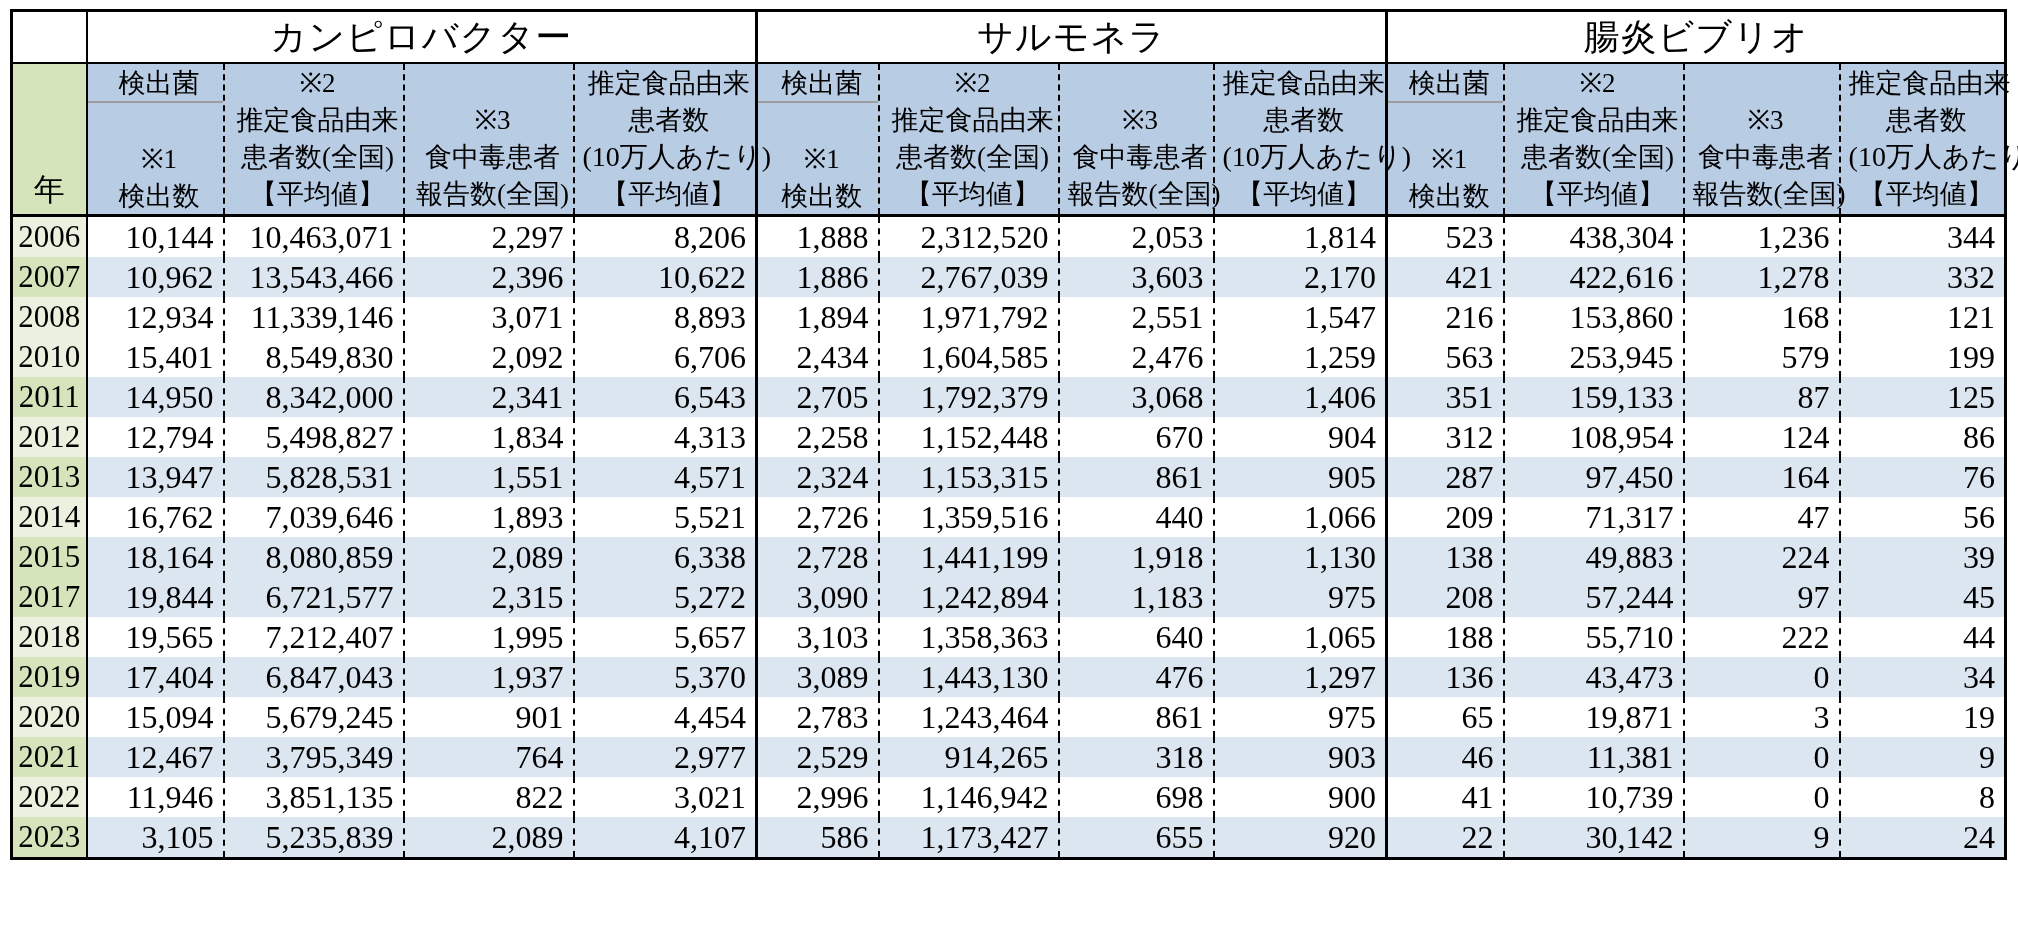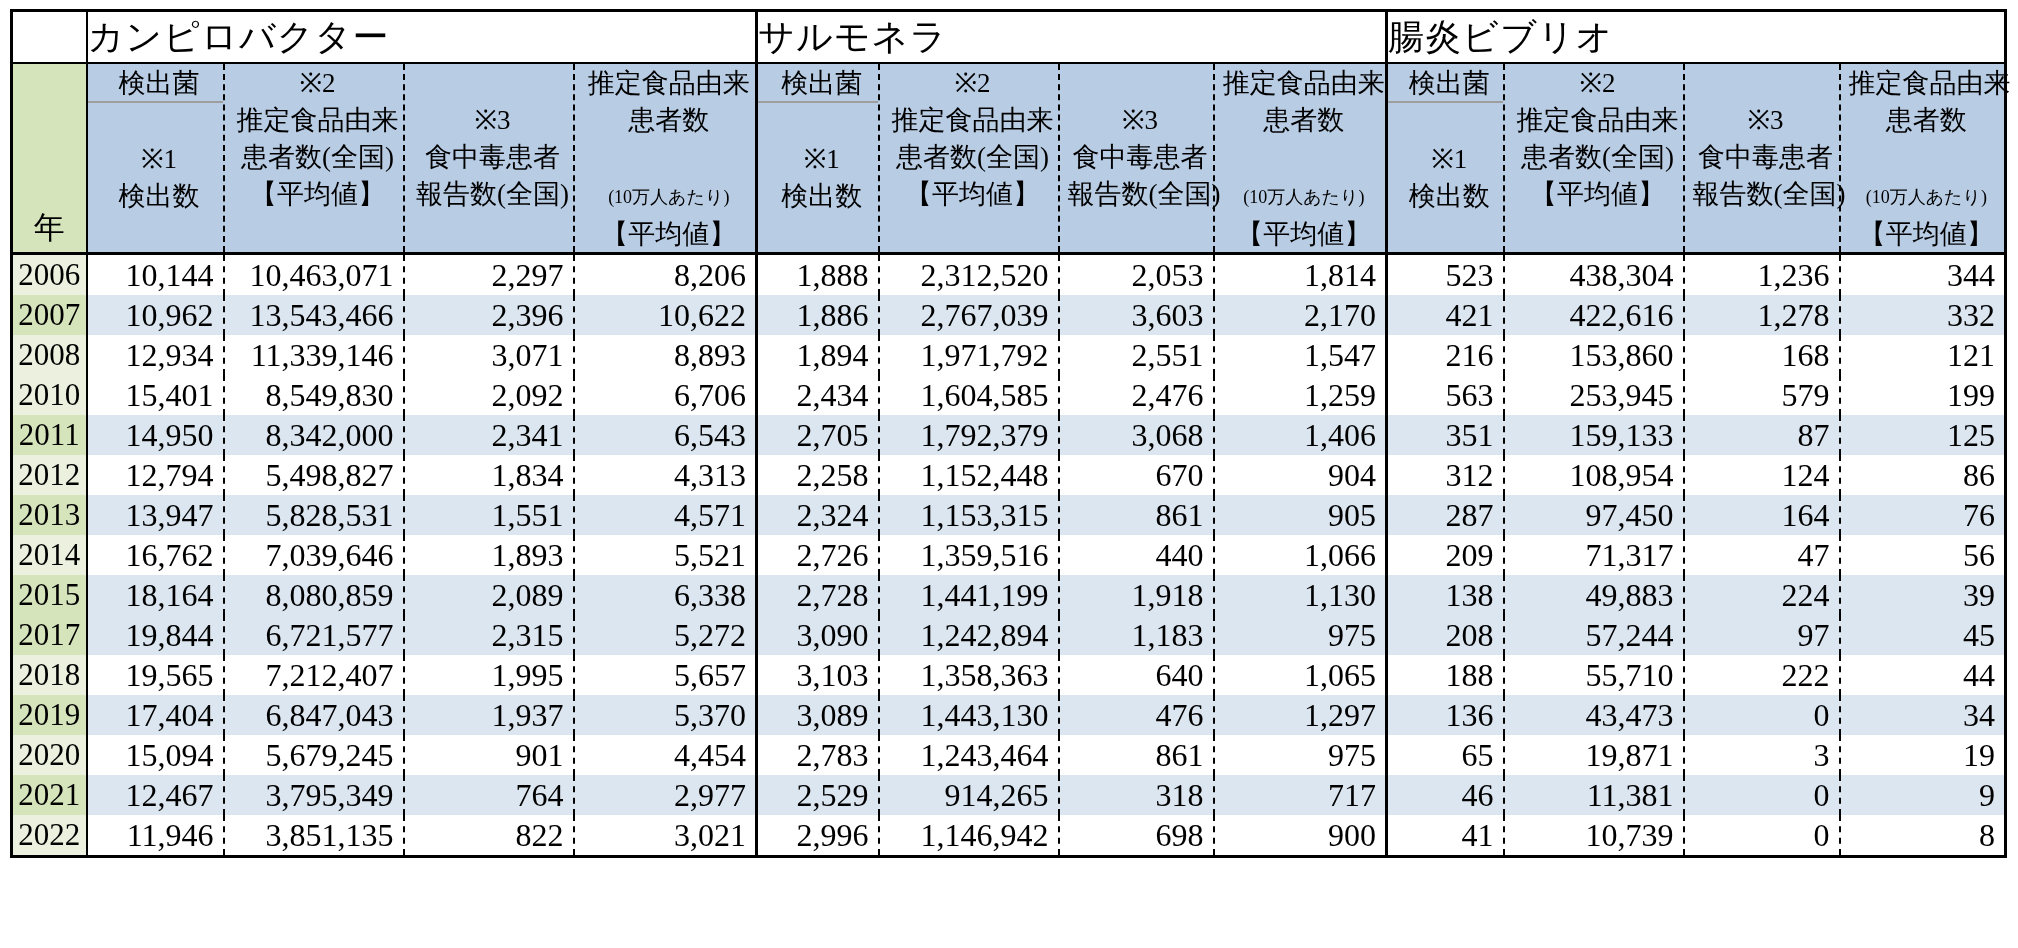--- a/index.html
+++ b/index.html
@@ -15,21 +15,21 @@
     table-layout: fixed;
     width: 1994px;
     border: 3px solid #000;
   }
 
   
   tr.title-row th {
     height: 50px;
     font-size: 36px;
     font-weight: normal;
-    text-align: left;
+    text-align: center;
     vertical-align: middle;
     background: #ffffff;
     border-bottom: 2px solid #000;
     padding: 0;
     letter-spacing: 1px;
   }
   tr.title-row th.corner { border-right: 2px solid #000; }
   tr.title-row th.gsep  { border-left: 3px solid #000; }
 
   
@@ -50,21 +50,21 @@
     font-size: 31px;
   }
   .yline { height: 44px; line-height: 40px; }
   .hline {
     height: 37px;
     line-height: 38px;
     white-space: nowrap;
     overflow: visible;
     padding-left: 8px;
   }
-  .hline.small { font-size: 18px; margin-top: 40px; }
+  .hline.small { font-size: 28px; }
   .hline.underline { border-bottom: 2px solid #9e9e9e; }
 
   
   .gs  { border-left: 3px solid #000; }  
   .gs2 { border-left: 2px solid #000; }  
   .ds  { border-left: 2px dashed #000; } 
 
   
   td { height: 40px; padding: 0; }
   td.num {
@@ -388,36 +388,51 @@
         </tr>
         <tr class="band">
           <td class="year yd">2021</td>
           <td class="num gs2">12,467</td>
           <td class="num ds">3,795,349</td>
           <td class="num ds">764</td>
           <td class="num ds">2,977</td>
           <td class="num gs">2,529</td>
           <td class="num ds">914,265</td>
           <td class="num ds">318</td>
-          <td class="num ds">717</td>
+          <td class="num ds">903</td>
           <td class="num gs">46</td>
           <td class="num ds">11,381</td>
           <td class="num ds">0</td>
           <td class="num ds">9</td>
         </tr>
         <tr>
           <td class="year yl">2022</td>
           <td class="num gs2">11,946</td>
           <td class="num ds">3,851,135</td>
           <td class="num ds">822</td>
           <td class="num ds">3,021</td>
           <td class="num gs">2,996</td>
           <td class="num ds">1,146,942</td>
           <td class="num ds">698</td>
           <td class="num ds">900</td>
           <td class="num gs">41</td>
           <td class="num ds">10,739</td>
           <td class="num ds">0</td>
           <td class="num ds">8</td>
         </tr>
+        <tr class="band">
+          <td class="year yd">2023</td>
+          <td class="num gs2">3,105</td>
+          <td class="num ds">5,235,839</td>
+          <td class="num ds">2,089</td>
+          <td class="num ds">4,107</td>
+          <td class="num gs">586</td>
+          <td class="num ds">1,173,427</td>
+          <td class="num ds">655</td>
+          <td class="num ds">920</td>
+          <td class="num gs">22</td>
+          <td class="num ds">30,142</td>
+          <td class="num ds">9</td>
+          <td class="num ds">24</td>
+        </tr>
       </tbody>
   </table>
 </div>
 
 </body></html>

